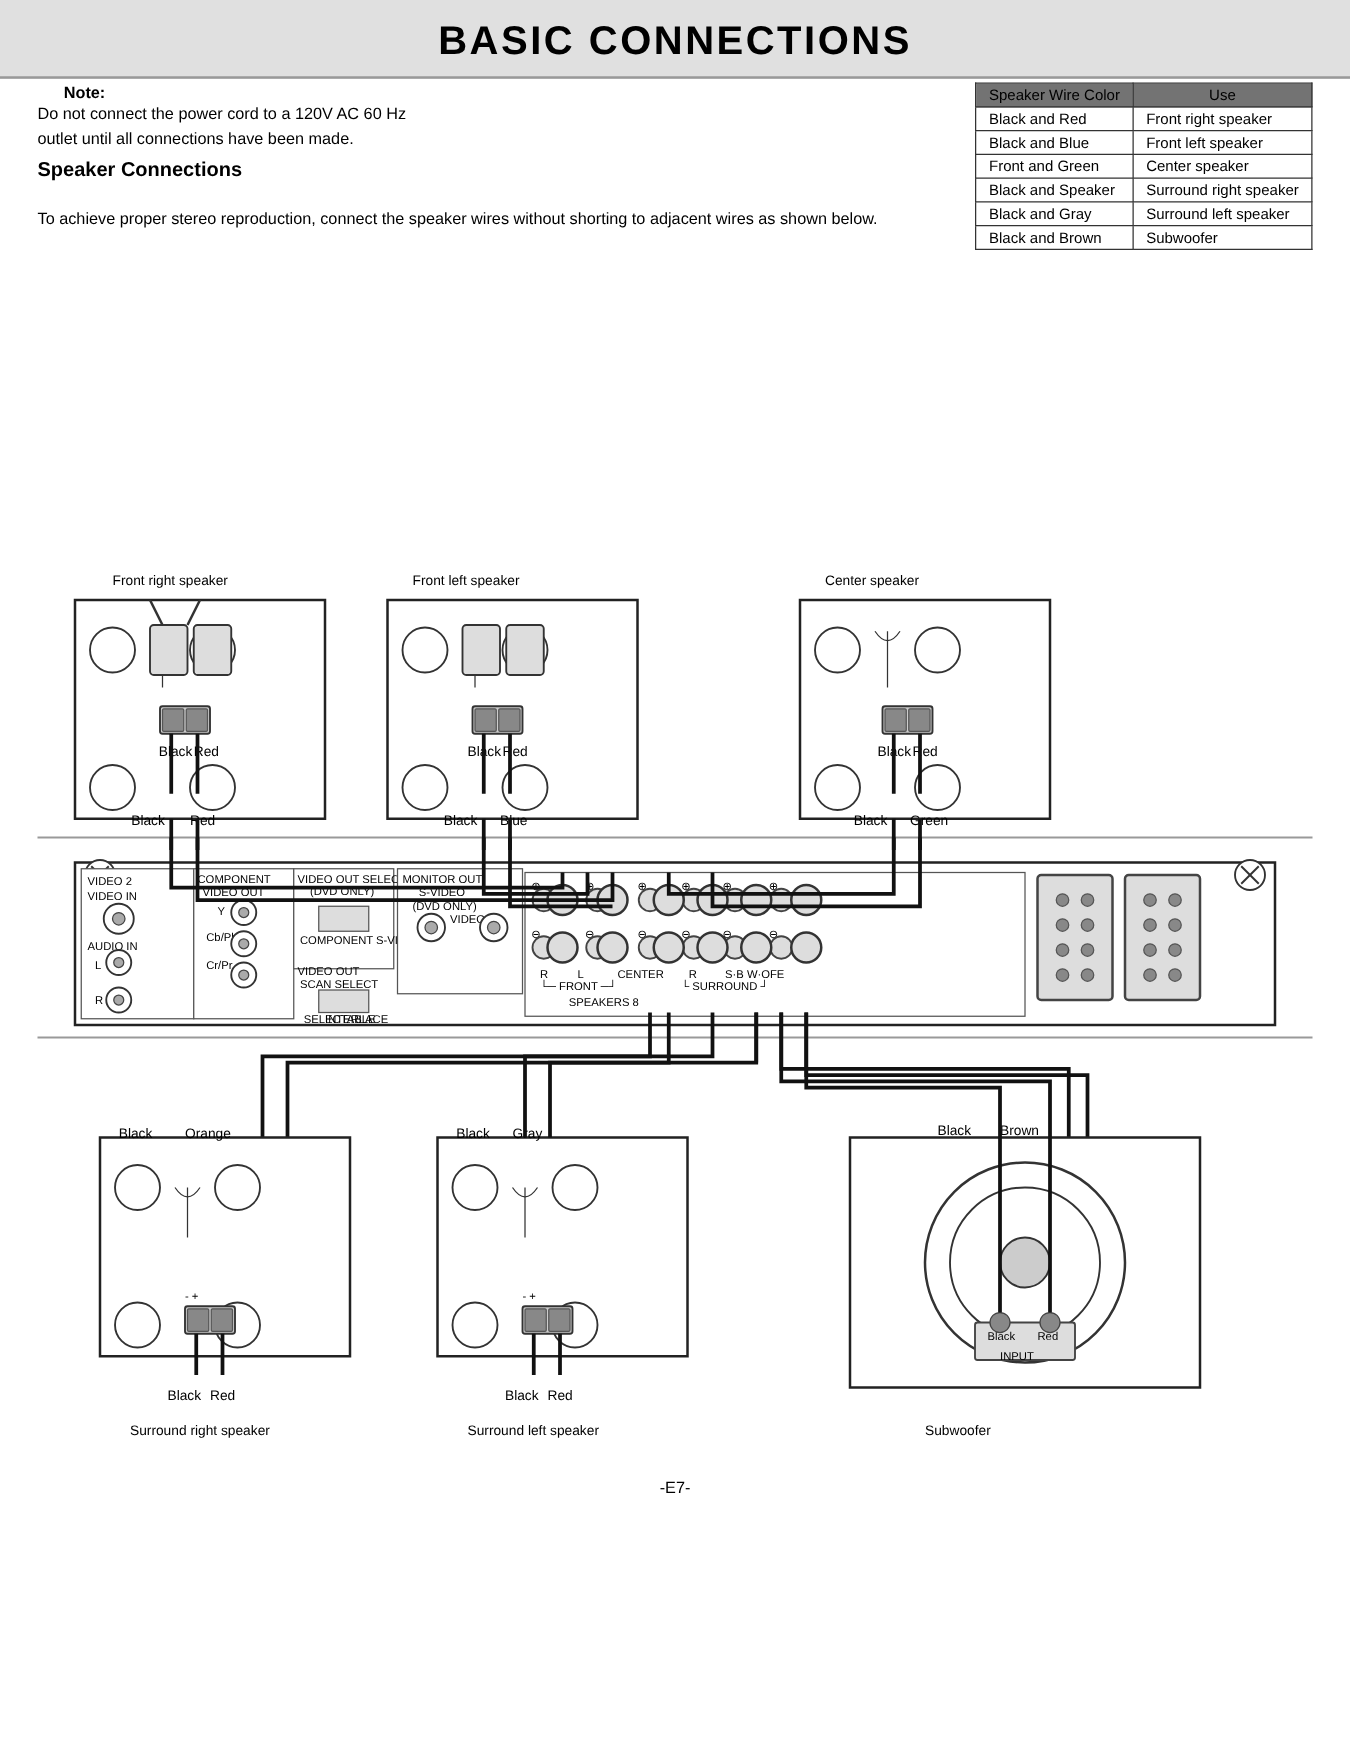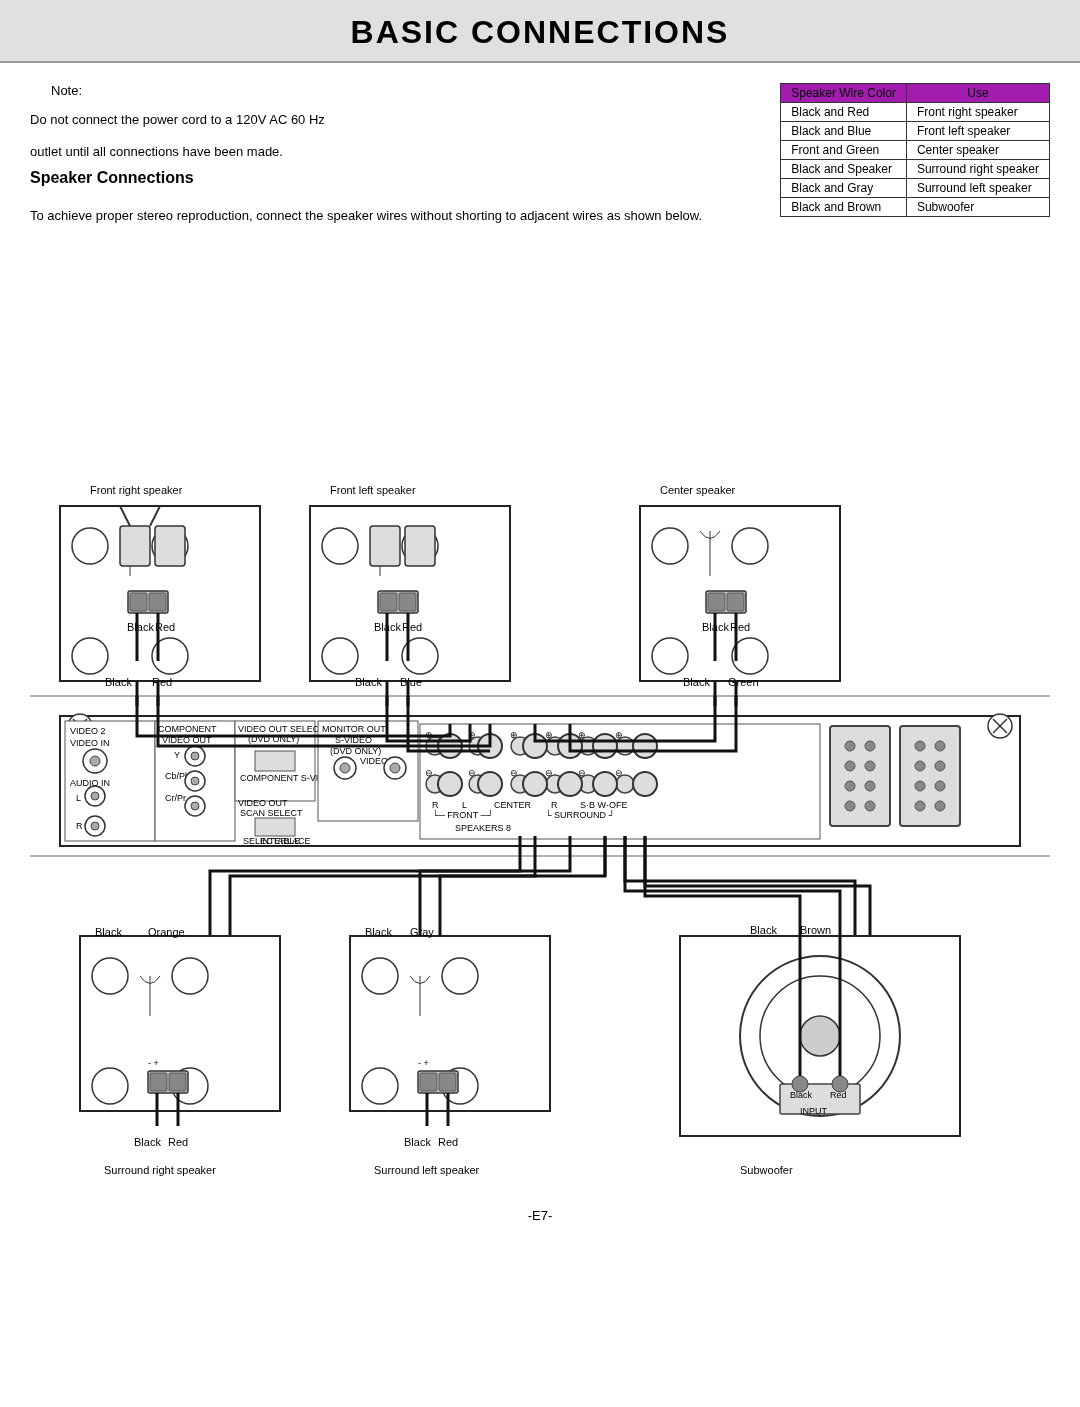--- a/index.html
+++ b/index.html
@@ -12,62 +12,61 @@
       color: #000;
       position: relative;
     }
 
     
     .page-title-bar {
       background: #e0e0e0;
       text-align: center;
       padding: 14px 0 10px 0;
       border-bottom: 2px solid #999;
-      margin-bottom: 20px;
+      margin-bottom: 3px;
     }
     .page-title-bar h1 {
       font-size: 32px;
       font-weight: bold;
       letter-spacing: 2px;
     }
 
     
     .top-section {
       display: flex;
       padding: 0 30px;
       gap: 20px;
       margin-bottom: 10px;
     }
     .note-area {
       flex: 1;
     }
     .note-area .note-label {
-      font-weight: normal;
+      font-weight: bold;
       padding-left: 21px;
     }
     .note-area p {
       font-size: 13px;
       line-height: 1.5;
-      margin-top: 12px;
     }
     .speaker-connections-title {
       font-size: 16px;
       font-weight: bold;
       margin: 8px 0 19px 0;
     }
     .wire-color-table {
       border-collapse: collapse;
       font-size: 12px;
     }
     .wire-color-table td, .wire-color-table th {
       border: 1px solid #333;
       padding: 2px 10px;
     }
     .wire-color-table th {
-      background: #a21caf;
+      background: #737373;
       font-weight: normal;
     }
 
     
     .diagram-area {
       position: relative;
       width: 1080px;
       min-height: 950px;
       overflow: visible;
     }

